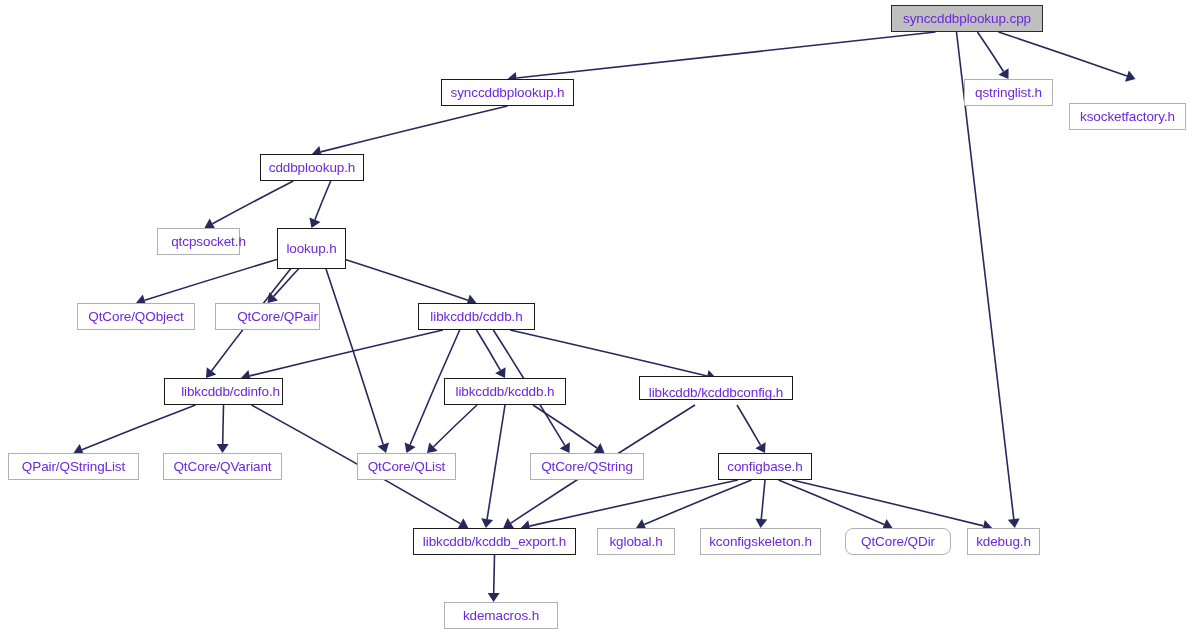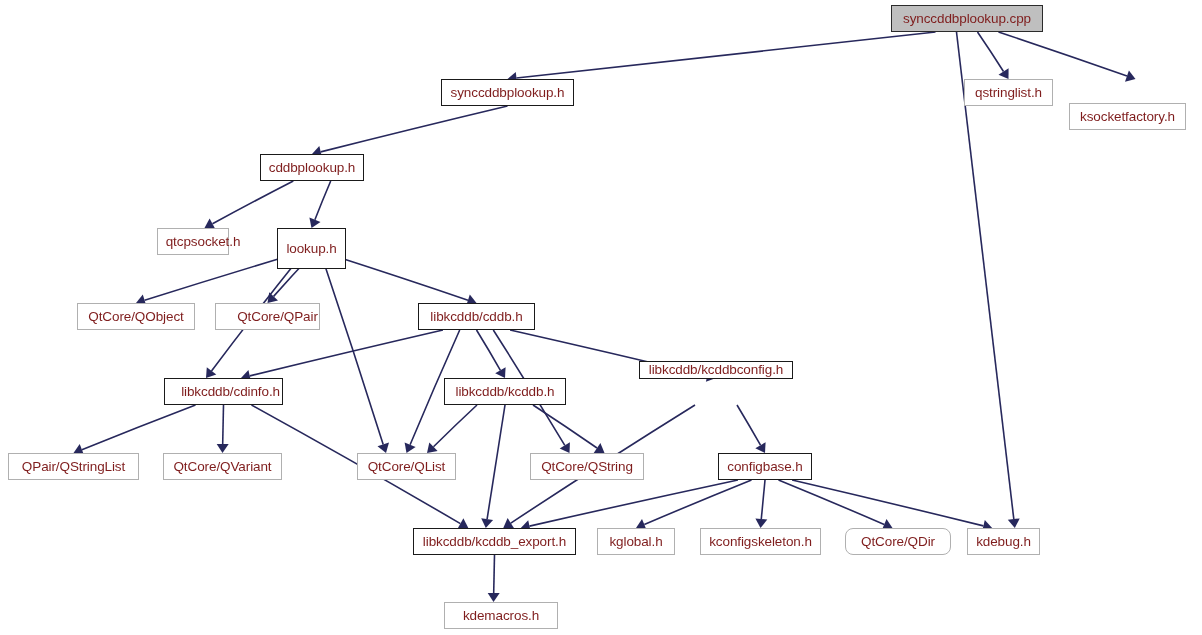--- a/index.html
+++ b/index.html
@@ -32,21 +32,21 @@
     stroke: none;
   }
   .node {
     position: absolute;
     box-sizing: border-box;
     display: flex;
     align-items: center;
     justify-content: center;
     white-space: nowrap;
     font-size: 13.5px;
-    color: #7f1d1d;
+    color: #6d28d9;
     background: #ffffff;
     border: 1px solid #b0b0b0;
     letter-spacing: -0.1px;
   }
   .node.thick {
     border: 1.6px solid #1a1a1a;
   }
   .node.current {
     background: #bfbfbf;
     border: 1.6px solid #2b2b2b;
@@ -134,42 +134,42 @@
       </div>
       <div class="node" style="left: 964px; top: 79px; width: 89px; height: 27px;">
         <span class="node-label">qstringlist.h</span>
       </div>
       <div class="node" style="left: 1069px; top: 79px; width: 117px; height: 27px; margin-top: 24px;">
         <span class="node-label">ksocketfactory.h</span>
       </div>
       <div class="node thick" style="left: 260px; top: 154px; width: 104px; height: 27px;">
         <span class="node-label">cddbplookup.h</span>
       </div>
-      <div class="node" style="left: 157px; top: 228px; width: 72px; height: 27px; padding-left: 20px;">
+      <div class="node" style="left: 157px; top: 228px; width: 83px; height: 27px; padding-left: 20px;">
         <span class="node-label">qtcpsocket.h</span>
       </div>
       <div class="node thick" style="left: 277px; top: 228px; width: 69px; height: 41px;">
         <span class="node-label">lookup.h</span>
       </div>
       <div class="node" style="left: 77px; top: 303px; width: 118px; height: 27px;">
         <span class="node-label">QtCore/QObject</span>
       </div>
       <div class="node" style="left: 215px; top: 303px; width: 105px; height: 27px; padding-left: 20px;">
         <span class="node-label">QtCore/QPair</span>
       </div>
       <div class="node thick" style="left: 418px; top: 303px; width: 117px; height: 27px;">
         <span class="node-label">libkcddb/cddb.h</span>
       </div>
       <div class="node thick" style="left: 164px; top: 378px; width: 119px; height: 27px; justify-content: flex-end;">
         <span class="node-label">libkcddb/cdinfo.h</span>
       </div>
       <div class="node thick" style="left: 444px; top: 378px; width: 122px; height: 27px;">
         <span class="node-label">libkcddb/kcddb.h</span>
       </div>
-      <div class="node thick" style="left: 639px; top: 361px; width: 154px; height: 18px;">
+      <div class="node thick" style="left: 639px; top: 376px; width: 154px; height: 24px; align-items: flex-end;">
         <span class="node-label">libkcddb/kcddbconfig.h</span>
       </div>
       <div class="node" style="left: 8px; top: 453px; width: 131px; height: 27px;">
         <span class="node-label">QPair/QStringList</span>
       </div>
       <div class="node" style="left: 163px; top: 453px; width: 119px; height: 27px;">
         <span class="node-label">QtCore/QVariant</span>
       </div>
       <div class="node" style="left: 357px; top: 453px; width: 99px; height: 27px;">
         <span class="node-label">QtCore/QList</span>

